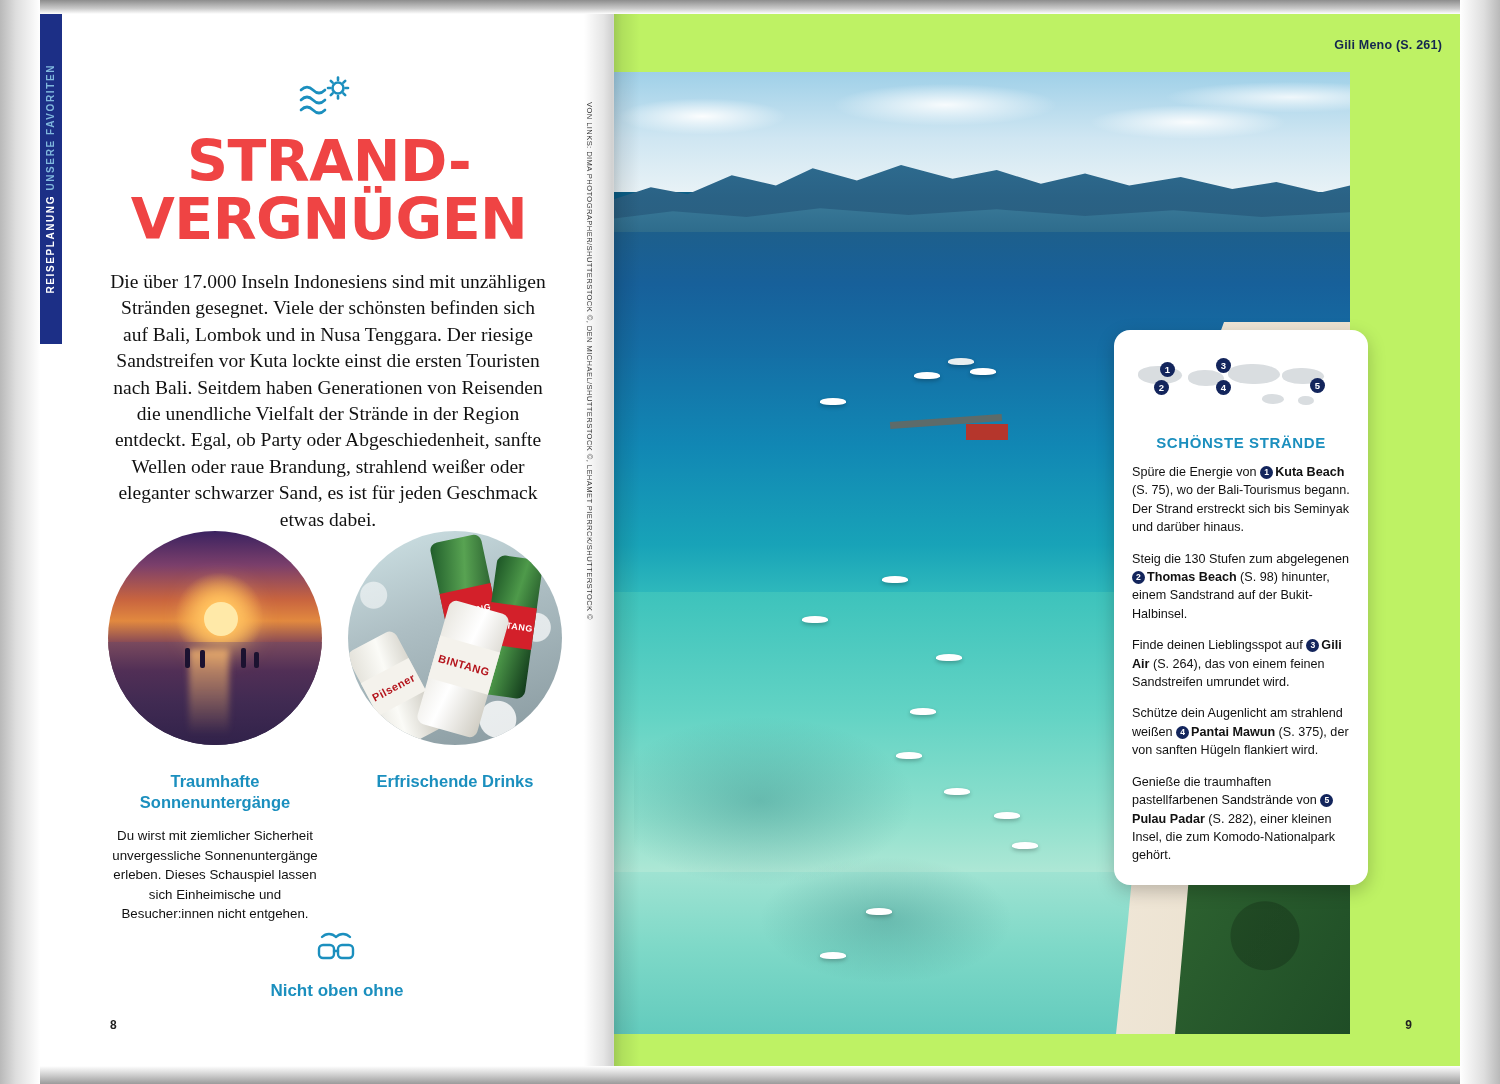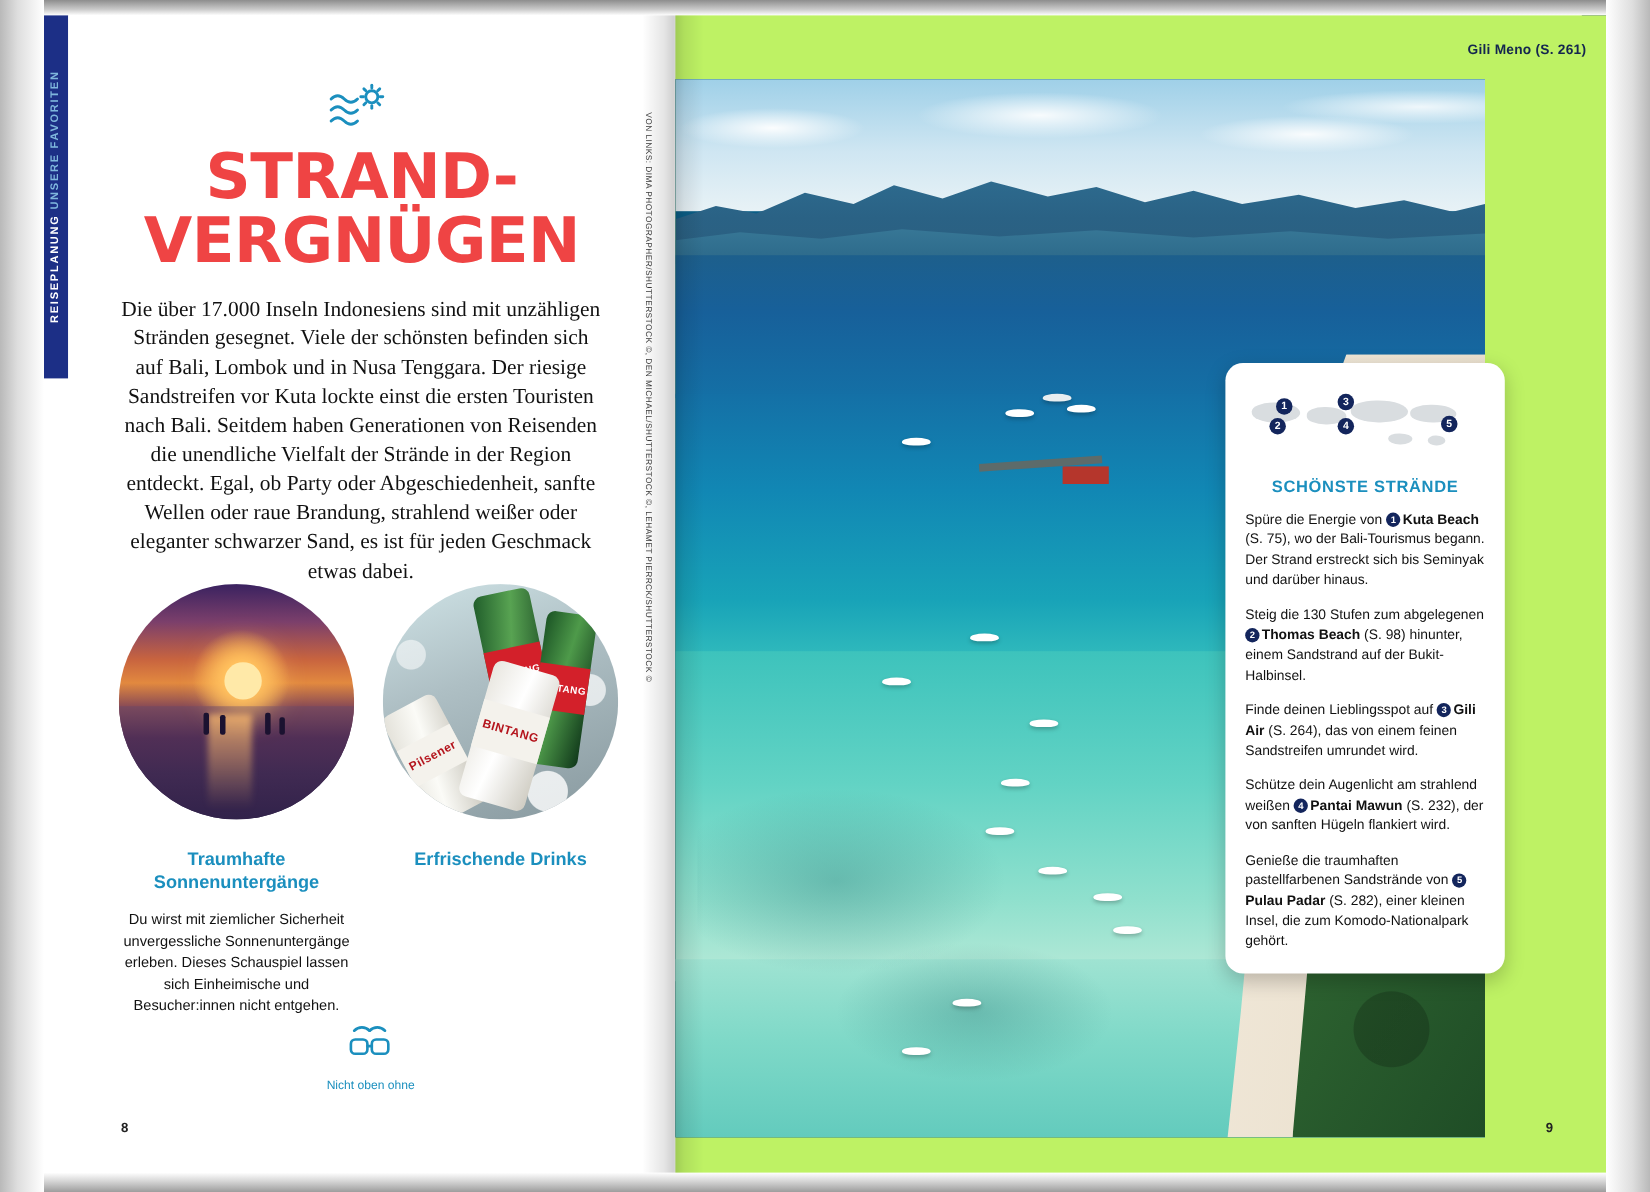--- a/index.html
+++ b/index.html
@@ -159,21 +159,21 @@
     font-size:13.3px;line-height:19.6px;color:#111111;text-align:center;
   }
   .bc1{left:44px;top:812px;width:218px;}
   .bc2{left:284px;top:800px;width:218px;}
 
   .topless-icon{
     position:absolute;left:252px;top:915px;width:44px;height:40px;color:#1b8fbe;
   }
   .sh3{
     position:absolute;left:120px;top:967px;width:310px;
-    color:#1b8fbe;font-weight:400;font-size:11px;text-align:center;
+    color:#1b8fbe;font-weight:700;font-size:17px;text-align:center;
   }
   .bc3{
     position:absolute;left:98px;top:1000px;width:354px;
     font-size:13.3px;line-height:19.6px;color:#111111;text-align:center;
   }
   .folio-left{
     position:absolute;left:48px;bottom:34px;font-size:12px;color:#222;font-weight:600;
   }
 
   
@@ -419,21 +419,21 @@
       </div>
 
       <div class="card-title">SCHÖNSTE STRÄNDE</div>
 
       <p class="card-p"><span>Spüre die Energie von </span><span class="num">1</span><span class="bold">Kuta Beach</span><span> (S. 75), wo der Bali-Tourismus begann. Der Strand erstreckt sich bis Seminyak und darüber hinaus.</span></p>
 
       <p class="card-p"><span>Steig die 130 Stufen zum abgelegenen </span><span class="num">2</span><span class="bold">Thomas Beach</span><span> (S. 98) hinunter, einem Sandstrand auf der Bukit-Halbinsel.</span></p>
 
       <p class="card-p"><span>Finde deinen Lieblingsspot auf </span><span class="num">3</span><span class="bold">Gili Air</span><span> (S. 264), das von einem feinen Sandstreifen umrundet wird.</span></p>
 
-      <p class="card-p"><span>Schütze dein Augenlicht am strahlend weißen </span><span class="num">4</span><span class="bold">Pantai Mawun</span><span> (S. 232), der von sanften Hügeln flankiert wird.</span></p>
+      <p class="card-p"><span>Schütze dein Augenlicht am strahlend weißen </span><span class="num">4</span><span class="bold">Pantai Mawun</span><span> (S. 375), der von sanften Hügeln flankiert wird.</span></p>
 
       <p class="card-p"><span>Genieße die traumhaften pastellfarbenen Sandstrände von </span><span class="num">5</span><span class="bold">Pulau Padar</span><span> (S. 282), einer kleinen Insel, die zum Komodo-Nationalpark gehört.</span></p>
     </div>
 
     <div class="folio-right">9</div>
   </div>
 
   <div class="gutter"></div>
 </div>
 

